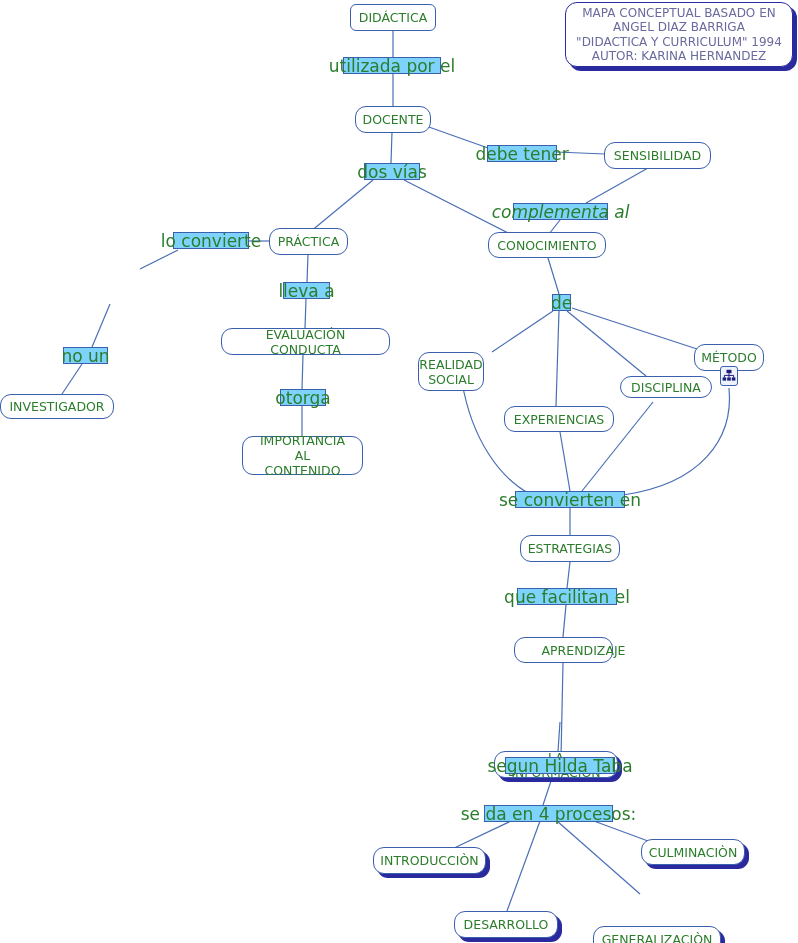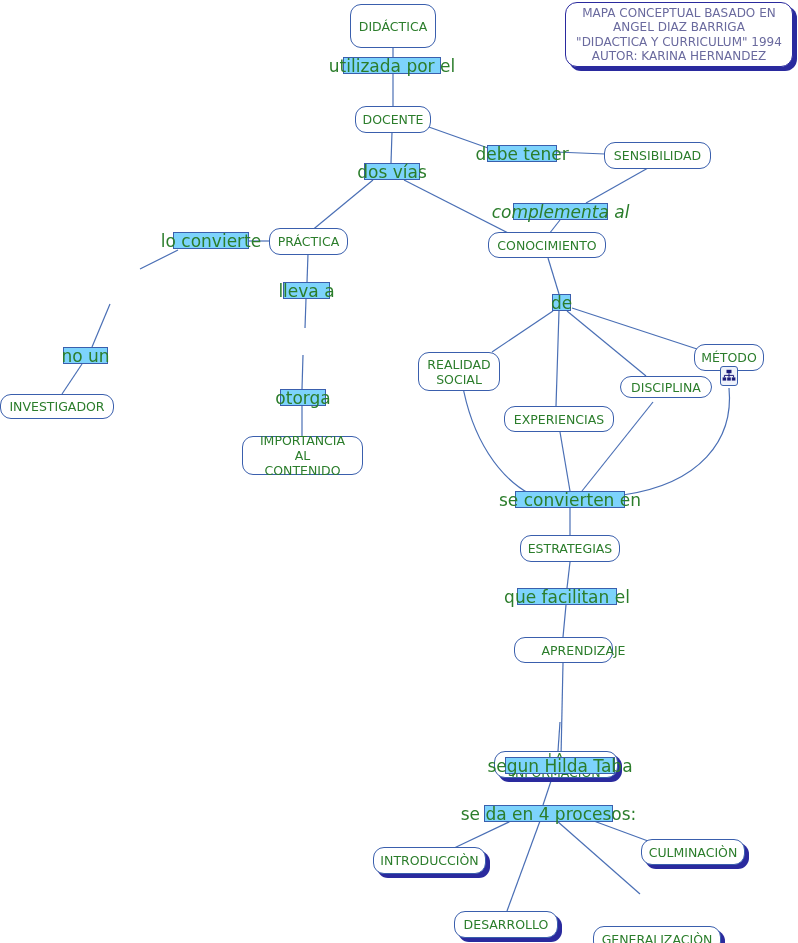--- a/index.html
+++ b/index.html
@@ -144,38 +144,39 @@
     <line x1="540" y1="821" x2="507" y2="911"></line>
     <line x1="557" y1="821" x2="640" y2="894"></line>
     <line x1="583" y1="817" x2="648" y2="841"></line>
   </svg>
 
   <div id="legend">MAPA CONCEPTUAL BASADO EN
 ANGEL DIAZ BARRIGA
 "DIDACTICA Y CURRICULUM" 1994
 AUTOR: KARINA HERNANDEZ</div>
 
-  <div class="node" style="left:350px;top:4px;width:86px;height:44px;">DIDÁCTICA</div>
+  <div class="node" style="left:350px;top:4px;width:86px;height:27px;border-radius:6px;">DIDÁCTICA</div>
 
   <div class="node" style="left:355px;top:106px;width:76px;height:27px;">DOCENTE</div>
 
   <div class="node" style="left:604px;top:142px;width:107px;height:27px;">SENSIBILIDAD</div>
 
   <div class="node" style="left:269px;top:228px;width:79px;height:27px;">PRÁCTICA</div>
 
   <div class="node" style="left:488px;top:232px;width:118px;height:26px;">CONOCIMIENTO</div>
 
 
   <div class="node" style="left:0px;top:394px;width:114px;height:25px;">INVESTIGADOR</div>
 
+  <div class="node" style="left:221px;top:328px;width:169px;height:27px;">EVALUACIÓN CONDUCTA</div>
 
   <div class="node" style="left:242px;top:436px;width:121px;height:39px;">IMPORTANCIA AL
 CONTENIDO</div>
 
-  <div class="node" style="left:418px;top:352px;width:82px;height:39px;">REALIDAD
+  <div class="node" style="left:418px;top:352px;width:66px;height:39px;">REALIDAD
 SOCIAL</div>
 
   <div class="node" style="left:504px;top:406px;width:110px;height:26px;">EXPERIENCIAS</div>
 
   <div class="node" style="left:620px;top:376px;width:92px;height:22px;">DISCIPLINA</div>
 
   <div class="node" style="left:694px;top:344px;width:70px;height:27px;">MÉTODO</div>
 
   <div class="node" style="left:520px;top:535px;width:100px;height:27px;">ESTRATEGIAS</div>
 

